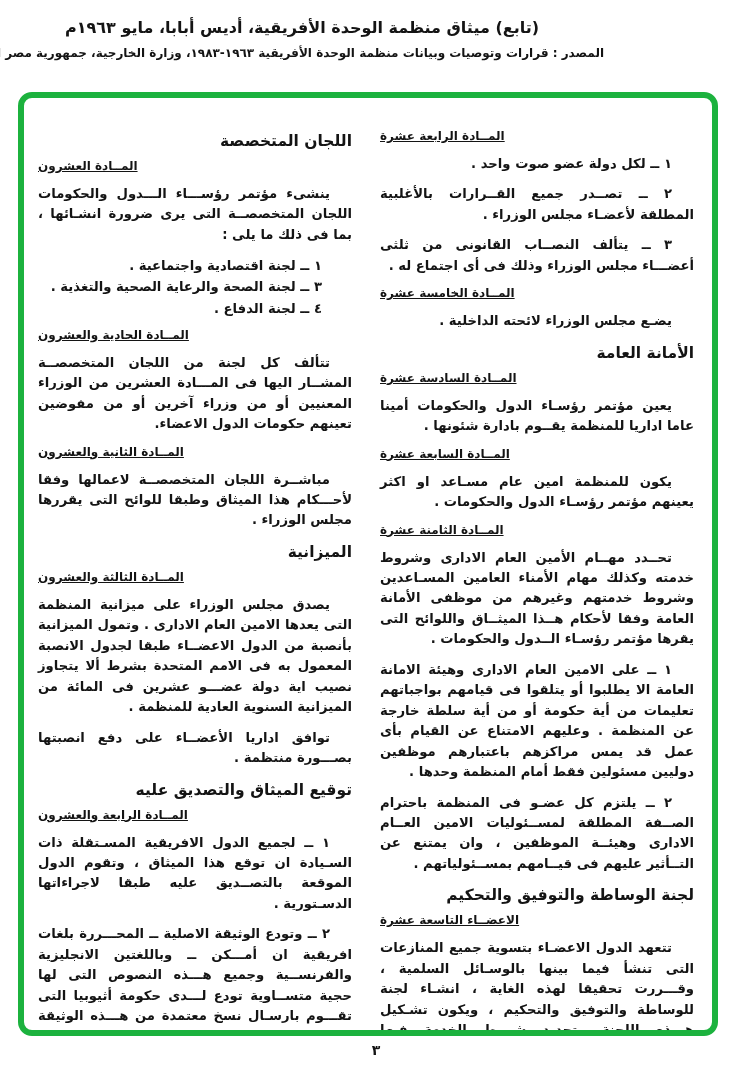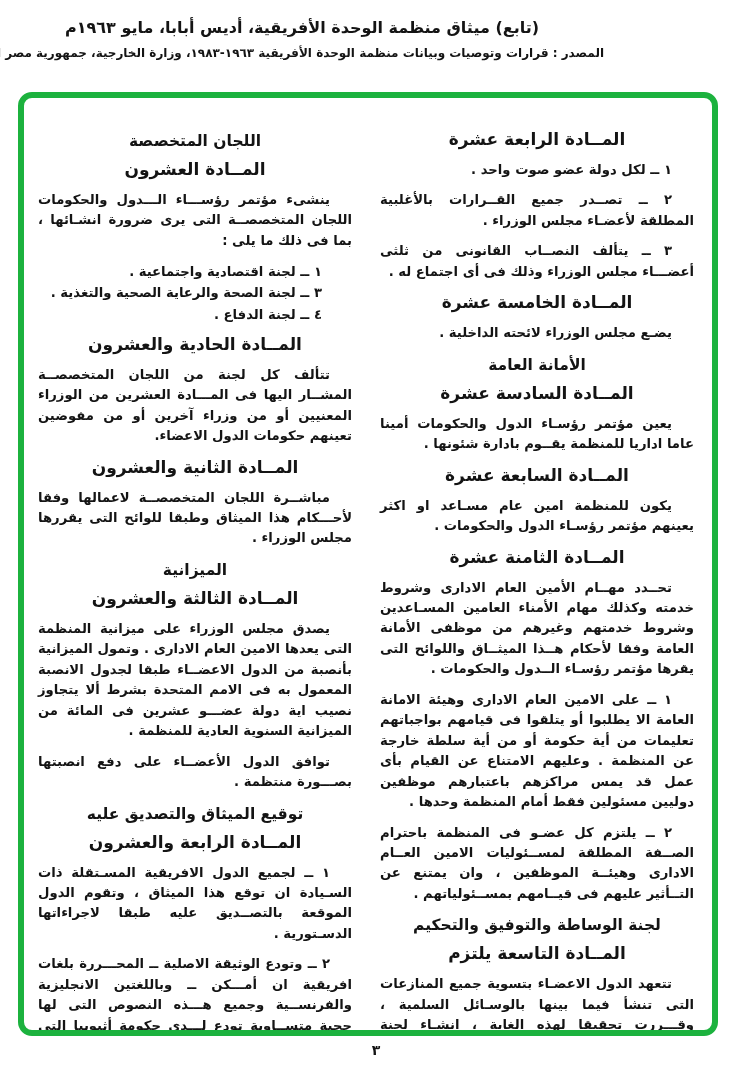--- a/index.html
+++ b/index.html
@@ -15,24 +15,24 @@
   .content-frame{
     position:absolute;left:18px;top:92px;width:700px;height:944px;
     box-sizing:border-box;border:6px solid #1cb23e;border-radius:14px;
     padding:22px 18px 8px 14px;overflow:hidden;
   }
   .columns{
     display:flex;direction:rtl;gap:28px;height:100%;
   }
   .col{flex:1 1 0;direction:rtl;}
   .h-section{
-    font-weight:bold;font-size:15.5px;text-align:center;margin:12px 0 6px;
+    font-weight:bold;font-size:15.5px;text-align:right;margin:12px 0 6px;
   }
   .h-article{
-    font-weight:bold;font-size:17px;text-align:center;margin:9px 0 11px;
+    font-weight:bold;font-size:12px;text-align:left;margin:9px 0 11px;text-decoration:underline;
   }
   .para{
     font-weight:bold;font-size:13.2px;line-height:1.55;text-align:justify;
     margin:0 0 10px;text-indent:22px;
   }
   .item{
     font-weight:bold;font-size:13.2px;line-height:1.6;text-align:right;
     margin:0;padding-right:30px;
   }
   .page-number{
@@ -60,38 +60,38 @@
         <div class="h-section">الأمانة العامة</div>
         <div class="h-article">المــادة السادسة عشرة</div>
         <div class="para">يعين مؤتمر رؤسـاء الدول والحكومات أمينا عاما اداريا للمنظمة يقــوم بادارة شئونها .</div>
         <div class="h-article">المــادة السابعة عشرة</div>
         <div class="para">يكون للمنظمة امين عام مسـاعد او اكثر يعينهم مؤتمر رؤسـاء الدول والحكومات .</div>
         <div class="h-article">المــادة الثامنة عشرة</div>
         <div class="para">تحــدد مهــام الأمين العام الادارى وشروط خدمته وكذلك مهام الأمناء العامين المسـاعدين وشروط خدمتهم وغيرهم من موظفى الأمانة العامة وفقا لأحكام هــذا الميثــاق واللوائح التى يقرها مؤتمر رؤسـاء الــدول والحكومات .</div>
         <div class="para">١ ــ على الامين العام الادارى وهيئة الامانة العامة الا يطلبوا أو يتلقوا فى قيامهم بواجباتهم تعليمات من أية حكومة أو من أية سلطة خارجة عن المنظمة . وعليهم الامتناع عن القيام بأى عمل قد يمس مراكزهم باعتبارهم موظفين دوليين مسئولين فقط أمام المنظمة وحدها .</div>
         <div class="para">٢ ــ يلتزم كل عضـو فى المنظمة باحترام الصــفة المطلقة لمســئوليات الامين العــام الادارى وهيئــة الموظفين ، وان يمتنع عن التــأثير عليهم فى قيــامهم بمســئولياتهم .</div>
         <div class="h-section">لجنة الوساطة والتوفيق والتحكيم</div>
-        <div class="h-article">المــادة التاسعة يلتزم</div>
+        <div class="h-article">الاعضــاء التاسعة عشرة</div>
         <div class="para">تتعهد الدول الاعضـاء بتسوية جميع المنازعات التى تنشأ فيما بينها بالوسـائل السلمية ، وقـــررت تحقيقا لهذه الغاية ، انشـاء لجنة للوساطة والتوفيق والتحكيم ، ويكون تشـكيل هـــذه اللجنة وتحديد شروط الخدمة فيها بمقتضى بروتوكول يوافق عليه مؤتمر رؤسـاء الــدول والحكومات . ويعتبر هـــذا البروتوكول جزءا لا يتجزأ من هـــذا الميثاق .</div>
       </div>
     <div class="col">
         <div class="h-section">اللجان المتخصصة</div>
         <div class="h-article">المــادة العشرون</div>
         <div class="para">ينشىء مؤتمر رؤســـاء الـــدول والحكومات اللجان المتخصصــة التى يرى ضرورة انشـائها ، بما فى ذلك ما يلى :</div>
         <div class="item">١ ــ لجنة اقتصادية واجتماعية .</div>
         <div class="item">٣ ــ لجنة الصحة والرعاية الصحية والتغذية .</div>
         <div class="item">٤ ــ لجنة الدفاع .</div>
         <div class="h-article">المــادة الحادية والعشرون</div>
         <div class="para">تتألف كل لجنة من اللجان المتخصصــة المشــار اليها فى المـــادة العشرين من الوزراء المعنيين أو من وزراء آخرين أو من مفوضين تعينهم حكومات الدول الاعضاء.</div>
         <div class="h-article">المــادة الثانية والعشرون</div>
         <div class="para">مباشــرة اللجان المتخصصــة لاعمالها وفقا لأحـــكام هذا الميثاق وطبقا للوائح التى يقررها مجلس الوزراء .</div>
         <div class="h-section">الميزانية</div>
         <div class="h-article">المــادة الثالثة والعشرون</div>
         <div class="para">يصدق مجلس الوزراء على ميزانية المنظمة التى يعدها الامين العام الادارى . وتمول الميزانية بأنصبة من الدول الاعضــاء طبقا لجدول الانصبة المعمول به فى الامم المتحدة بشرط ألا يتجاوز نصيب اية دولة عضـــو عشرين فى المائة من الميزانية السنوية العادية للمنظمة .</div>
-        <div class="para">توافق الدول الأعضــاء على دفع انصبتها بصـــورة منتظمة .</div>
+        <div class="para">توافق اداريا الأعضــاء على دفع انصبتها بصـــورة منتظمة .</div>
         <div class="h-section">توقيع الميثاق والتصديق عليه</div>
         <div class="h-article">المــادة الرابعة والعشرون</div>
         <div class="para">١ ــ لجميع الدول الافريقية المسـتقلة ذات السـيادة ان توقع هذا الميثاق ، وتقوم الدول الموقعة بالتصــديق عليه طبقا لاجراءاتها الدسـتورية .</div>
         <div class="para">٢ ــ وتودع الوثيقة الاصلية ــ المحـــررة بلغات افريقية ان أمـــكن ــ وباللغتين الانجليزية والفرنســية وجميع هـــذه النصوص التى لها حجية متســاوية تودع لـــدى حكومة أثيوبيا التى تقـــوم بارسـال نسخ معتمدة من هـــذه الوثيقة الى جميع الدول الافريقية المســـتقلة ذات الســيادة .</div>
       </div>
   </div>
 </div>
 
 <div class="page-number">٣</div>
 

